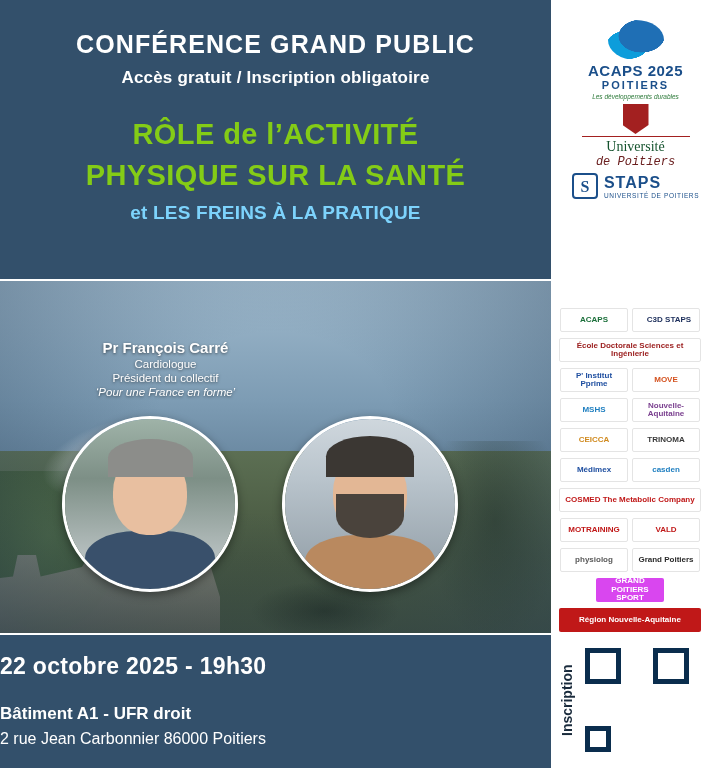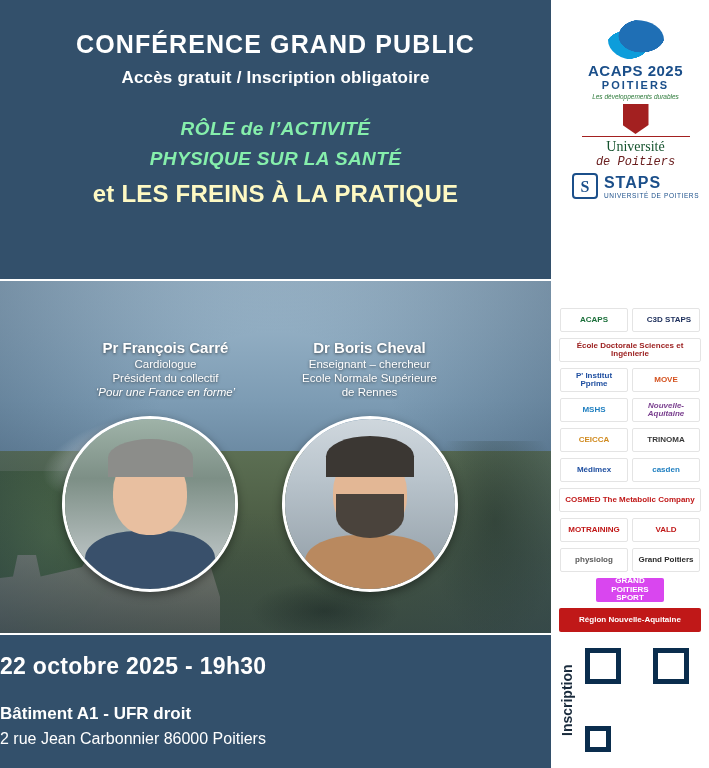--- a/index.html
+++ b/index.html
@@ -38,31 +38,30 @@
     letter-spacing: 1.1px;
   }
   .subtitle-main {
     color: #ffffff;
     font-size: 17px;
     font-weight: bold;
     margin-top: 9px;
     letter-spacing: .2px;
   }
   .head-line1, .head-line2 {
-    color: #86efac;
-    font-size: 19px;
+    color: #84cc16;
+    font-size: 29px;
     font-weight: bold;
     letter-spacing: .4px;
-    font-style: italic;
   }
   .head-line1 { margin-top: 30px; }
   .head-line2 { margin-top: 8px; }
   .head-line3 {
-    color: #fef9c3;
-    font-size: 24px;
+    color: #7dd3fc;
+    font-size: 19px;
     font-weight: bold;
     margin-top: 10px;
     letter-spacing: .2px;
   }
 
   
   .photo-band {
     position: absolute;
     left: 0; top: 281px;
     width: 551px; height: 354px;
@@ -312,26 +311,20 @@
       <div class="bg-birdwing"></div>
       <div class="bg-vignette"></div>
 
       <div class="speaker sp1">
         <div class="name">Pr François Carré</div>
         <div class="role">Cardiologue</div>
         <div class="role">Président du collectif</div>
         <div class="role italic">‘Pour une France en forme’</div>
       </div>
 
-      <div class="speaker sp2">
-        <div class="name">Dr  Boris Cheval</div>
-        <div class="role">Enseignant – chercheur</div>
-        <div class="role">Ecole Normale Supérieure</div>
-        <div class="role">de Rennes</div>
-      </div>
 
       <div class="portrait p1">
         <div class="face f1">
           <div class="body1"></div>
           <div class="skin skin1"></div>
           <div class="hair1"></div>
         </div>
       </div>
 
       <div class="portrait p2">
@@ -378,21 +371,21 @@
       </div>
     </div>
 
     <div class="partners">
         <div class="plogo" style="color: rgb(27, 111, 58); background: rgb(255, 255, 255); border: 1px solid rgb(228, 228, 228);">ACAPS</div>
         <div class="plogo" style="color: rgb(27, 45, 90); background: rgb(255, 255, 255); border: 1px solid rgb(228, 228, 228); padding-left: 7px;">C3D STAPS</div>
         <div class="plogo wide" style="color: rgb(156, 32, 32); background: rgb(255, 255, 255); border: 1px solid rgb(228, 228, 228);">École Doctorale Sciences et Ingénierie</div>
         <div class="plogo" style="color: rgb(31, 79, 160); background: rgb(255, 255, 255); border: 1px solid rgb(228, 228, 228);">P' Institut Pprime</div>
         <div class="plogo" style="color: rgb(212, 82, 31); background: rgb(255, 255, 255); border: 1px solid rgb(228, 228, 228);">MOVE</div>
         <div class="plogo" style="color: rgb(31, 127, 192); background: rgb(255, 255, 255); border: 1px solid rgb(228, 228, 228);">MSHS</div>
-        <div class="plogo" style="color: rgb(122, 63, 143); background: rgb(255, 255, 255); border: 1px solid rgb(228, 228, 228); font-style: italic;">Nouvelle-Aquitaine</div>
+        <div class="plogo" style="color: rgb(122, 63, 143); background: rgb(255, 255, 255); border: 1px solid rgb(228, 228, 228);">Nouvelle-Aquitaine</div>
         <div class="plogo" style="color: rgb(208, 138, 31); background: rgb(255, 255, 255); border: 1px solid rgb(228, 228, 228);">CEICCA</div>
         <div class="plogo" style="color: rgb(58, 58, 58); background: rgb(255, 255, 255); border: 1px solid rgb(228, 228, 228);">TRINOMA</div>
         <div class="plogo" style="color: rgb(31, 79, 160); background: rgb(255, 255, 255); border: 1px solid rgb(228, 228, 228);">Médimex</div>
         <div class="plogo" style="color: rgb(31, 127, 192); background: rgb(255, 255, 255); border: 1px solid rgb(228, 228, 228);">casden</div>
         <div class="plogo wide" style="color: rgb(192, 24, 24); background: rgb(255, 255, 255); border: 1px solid rgb(228, 228, 228);">COSMED The Metabolic Company</div>
         <div class="plogo" style="color: rgb(192, 24, 24); background: rgb(255, 255, 255); border: 1px solid rgb(228, 228, 228);">MOTRAINING</div>
         <div class="plogo" style="color: rgb(192, 24, 24); background: rgb(255, 255, 255); border: 1px solid rgb(228, 228, 228);">VALD</div>
         <div class="plogo" style="color: rgb(90, 90, 90); background: rgb(255, 255, 255); border: 1px solid rgb(228, 228, 228);">physiolog</div>
         <div class="plogo" style="color: rgb(42, 42, 42); background: rgb(255, 255, 255); border: 1px solid rgb(228, 228, 228);">Grand Poitiers</div>
         <div class="plogo" style="color: rgb(255, 255, 255); background: #d946ef; border: none;">GRAND POITIERS SPORT</div>

